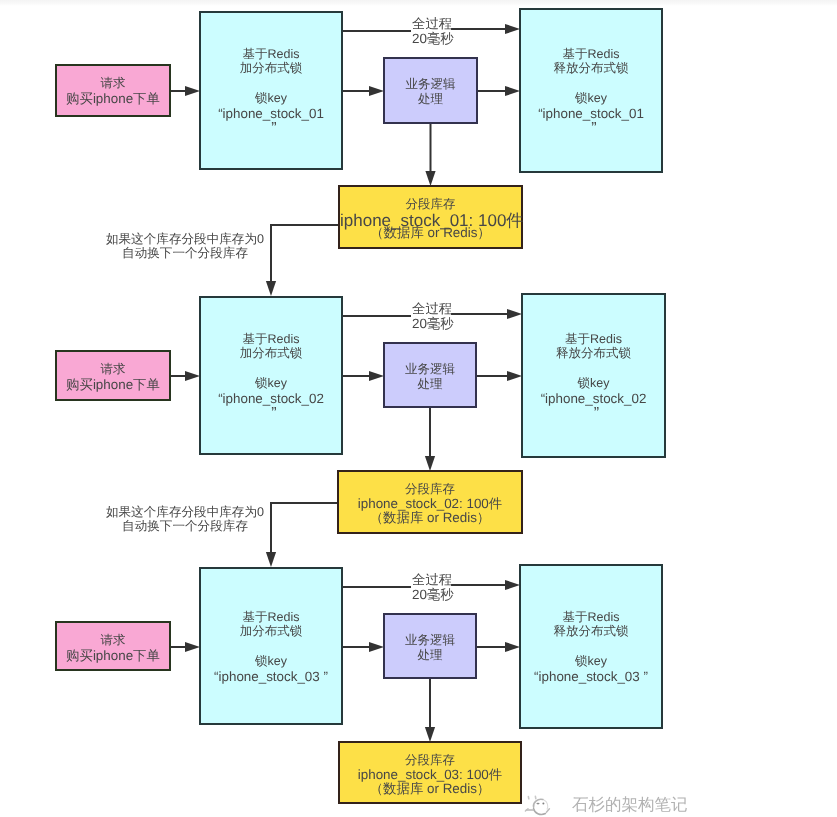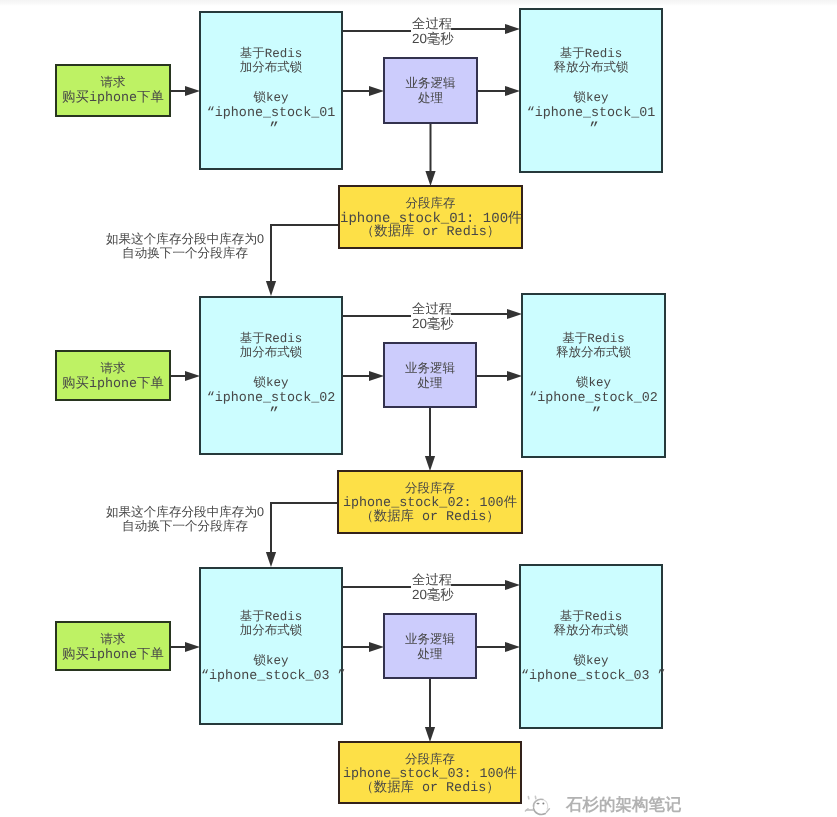--- a/index.html
+++ b/index.html
@@ -4,30 +4,30 @@
 <title>Redis distributed lock sharded stock flow</title>
 <style>
   html,body{margin:0;padding:0;background:#ffffff;}
   body{width:837px;height:817px;font-family:sans-serif;overflow:hidden;
        -webkit-font-smoothing:antialiased;text-rendering:geometricPrecision;}
   #stage{position:relative;width:837px;height:817px;background:#ffffff;overflow:hidden;}
   .topband{position:absolute;left:0;top:0;width:837px;height:6px;
            background:linear-gradient(to bottom,#f4f4f4 0%,#f7f7f7 40%,#fbfbfb 72%,#ffffff 100%);}
   .box{position:absolute;box-sizing:border-box;border:2px solid #26393b;
        color:#474747;text-align:center;white-space:nowrap;}
-  .box span{display:block;font-family:Liberation Mono, monospace;}
+  .box span{display:block;}
   .tl{position:absolute;left:0;width:100%;text-align:center;line-height:1;white-space:nowrap;}
   .cyan{background:#ccfdff;border-color:#26393b;}
-  .green{background:#bef264;border-color:#28351f;}
+  .green{background:#f9a8d4;border-color:#28351f;}
   .purple{background:#ccccfc;border-color:#33324e;}
   .orange{background:#fde047;border-color:#33221a;}
   svg.edges{position:absolute;left:0;top:0;width:837px;height:817px;}
   .lbl{position:absolute;color:#474747;white-space:nowrap;text-align:center;height:0;}
   .wm{position:absolute;display:flex;align-items:center;}
-  .wm-text{font-size:16.5px;color:#b2b2b2;letter-spacing:0px;font-family:sans-serif;line-height:1;position:relative;top:-0.5px;margin-left:12px;font-weight:bold;}
+  .wm-text{font-size:16.5px;color:#b2b2b2;letter-spacing:0px;font-family:sans-serif;line-height:1;position:relative;top:-0.5px;margin-left:18px;}
   .wm-icon{display:block;}
 </style>
 </head>
 <body>
 
 <div id="stage">
 <div class="topband"></div>
 <svg class="edges" viewBox="0 0 837 817" width="837" height="817">
 <line x1="171.0" y1="91.0" x2="186.0" y2="91.0" stroke="#333333" stroke-width="2.0"></line>
       <polygon points="185.0,85.9 200.0,91.0 185.0,96.1" fill="#333333"></polygon>
@@ -84,21 +84,21 @@
     </div>
 <div class="box cyan" style="left:519px;top:8px;width:144px;height:165px;">
       <span class="tl" style="top:37.5px;font-size:12.5px;">基于Redis</span>
       <span class="tl" style="top:52.2px;font-size:12.5px;">释放分布式锁</span>
       <span class="tl" style="top:81.8px;font-size:12.5px;">锁key</span>
       <span class="tl" style="top:97.2px;font-size:13.4px;">“iphone_stock_01</span>
       <span class="tl" style="top:110.5px;font-size:16.0px;margin-left:3px;">”</span>
     </div>
 <div class="box orange" style="left:338px;top:185px;width:185px;height:64px;">
       <span class="tl" style="top:11.4px;font-size:12.5px;">分段库存</span>
-      <span class="tl" style="top:24.8px;font-size:14px;">iphone_stock_01: 100件</span>
+      <span class="tl" style="top:24.8px;font-size:17px;">iphone_stock_01: 100件</span>
       <span class="tl" style="top:39.2px;font-size:13.4px;">（数据库 or Redis）</span>
     </div>
 <div class="lbl" style="left:412px;top:16.5px;width:40px;font-size:13.4px;">
       <span class="tl" style="top:0px;font-size:13.4px;">全过程</span>
       <span class="tl" style="top:15px;font-size:13.4px;">20毫秒</span>
     </div>
 <div class="lbl" style="left:100px;top:232.7px;width:170px;font-size:12.6px;">
       <span class="tl" style="top:0px;font-size:12.6px;">如果这个库存分段中库存为0</span>
       <span class="tl" style="top:13.9px;font-size:12.6px;">自动换下一个分段库存</span>
     </div>

